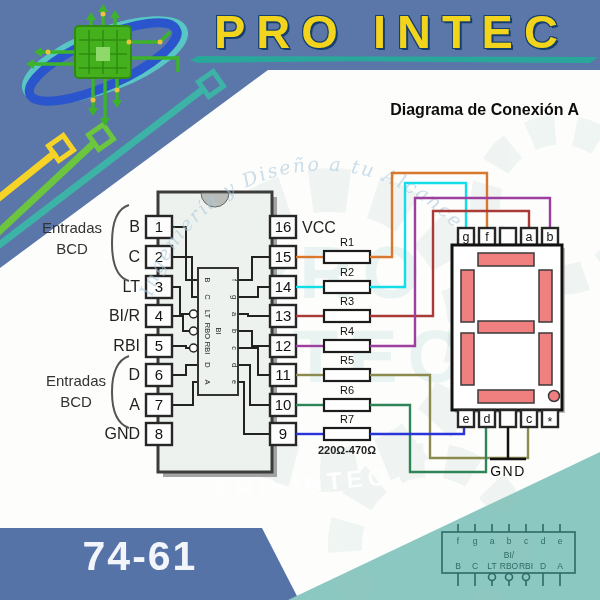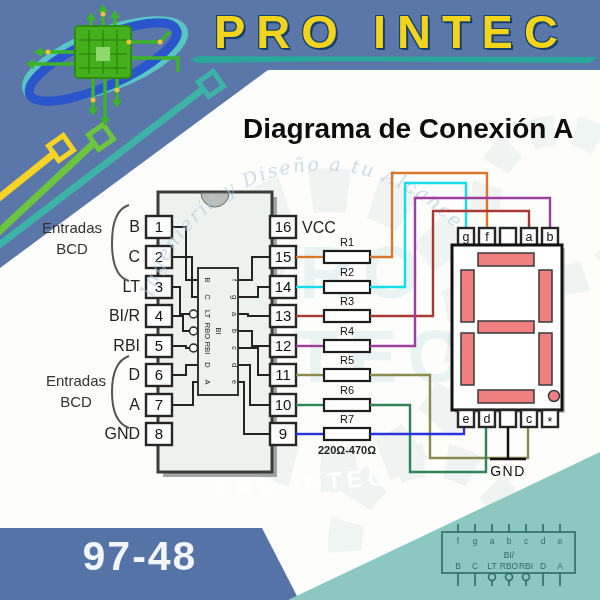--- a/index.html
+++ b/index.html
@@ -7,21 +7,21 @@
        font-family:"Liberation Sans",sans-serif;}
   .layer{position:absolute;inset:0;}
   .band{background:#5b76a8;clip-path:polygon(0 0,600px 0,600px 70px,268px 70px,0 268px);z-index:1;}
   .banner{background:#5673a8;clip-path:polygon(0 528px,262px 528px,299px 600px,0 600px);z-index:2;}
   .triangle{background:#8cc8c2;clip-path:polygon(600px 452px,600px 600px,288px 600px);z-index:2;}
   .brush{position:absolute;left:190px;top:56px;width:408px;height:7px;background:#2aa79b;
          clip-path:polygon(0 60%,2% 0,100% 15%,98% 100%,40% 75%,2% 100%);z-index:4;}
   .brand{position:absolute;left:214px;top:4px;width:386px;font-size:47px;font-weight:900;
          letter-spacing:11px;color:#f3d41d;z-index:5;white-space:nowrap;
          text-shadow:-1px -1px 0 #15406b,1px -1px 0 #15406b,-1px 1px 0 #15406b,2px 2px 0 #15406b;}
-  .doc-title{position:absolute;left:243px;top:113px;width:336px;text-align:left;font-size:28px;
+  .doc-title{position:absolute;left:243px;top:101px;width:336px;text-align:right;font-size:16px;
          font-weight:bold;color:#0d0d0d;z-index:5;}
   .footer-label{position:absolute;left:28px;top:533px;width:224px;text-align:center;font-size:41px;
          font-weight:bold;color:#f2f5fa;letter-spacing:2px;z-index:5;}
   svg{font-family:"Liberation Sans",sans-serif;}
   #schematic{position:absolute;left:0;top:0;z-index:3;}
   #logo{position:absolute;left:8px;top:0;z-index:5;}
   .pinbox{fill:#fdfdfd;stroke:#262626;stroke-width:2.4px;}
   .pinnum{font-size:15px;fill:#111;text-anchor:middle;}
   .pinlabel{font-size:16px;fill:#222;}
   .innerlbl{font-size:7.5px;fill:#222;text-anchor:middle;}
@@ -65,21 +65,21 @@
         <circle cx="121" cy="42" r="2.5"></circle>
       <circle cx="40" cy="52" r="2.5"></circle>
         <circle cx="152" cy="42" r="2.5"></circle>
         <circle cx="109" cy="90" r="2.5"></circle>
     </g>
   </g>
 </svg>
 
 <div class="brand">PRO INTEC</div>
 <div class="doc-title">Diagrama de Conexión A</div>
-<div class="footer-label">97-48</div>
+<div class="footer-label">74-61</div>
 
 <svg id="schematic" width="600" height="600" viewBox="0 0 600 600">
 
   <g fill="none">
     <path d="M-10,205 L56,152" stroke="#f5d327" stroke-width="7"></path>
     <rect x="52" y="139" width="18" height="18" transform="rotate(-35 61 148)" stroke="#f5d327" stroke-width="5"></rect>
     <path d="M-10,240 L95,142" stroke="#6cc53e" stroke-width="7"></path>
     <rect x="92" y="128" width="18" height="18" transform="rotate(-35 101 137)" stroke="#6cc53e" stroke-width="5"></rect>
     <path d="M-10,252 L202,90" stroke="#3cb3a6" stroke-width="7"></path>
     <rect x="202" y="75" width="18" height="18" transform="rotate(-35 211 84)" stroke="#3cb3a6" stroke-width="5"></rect>

